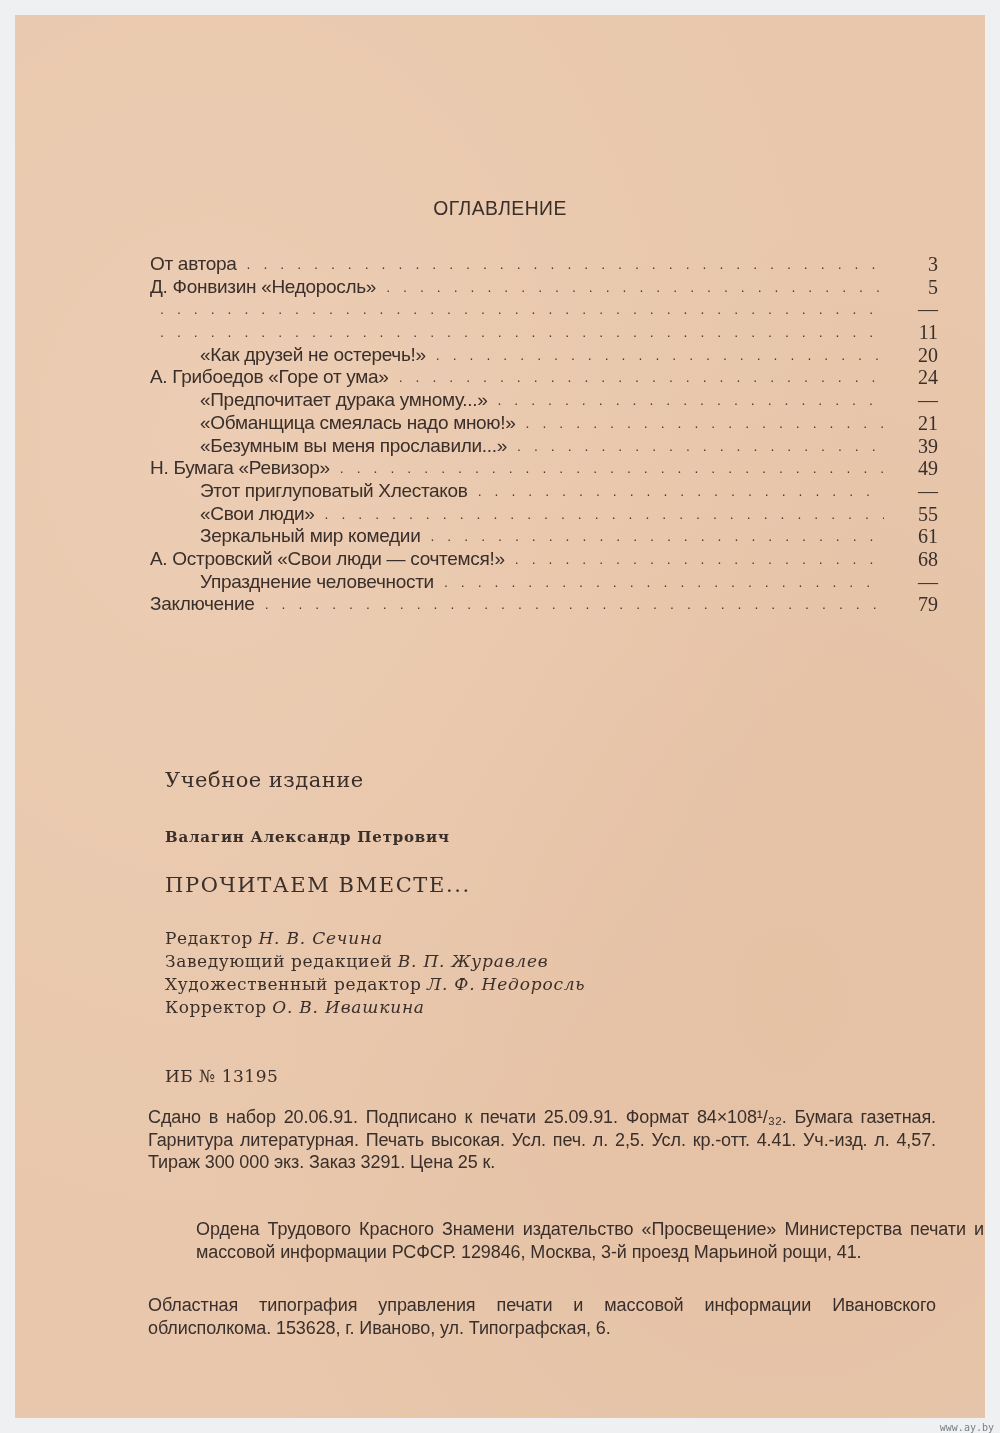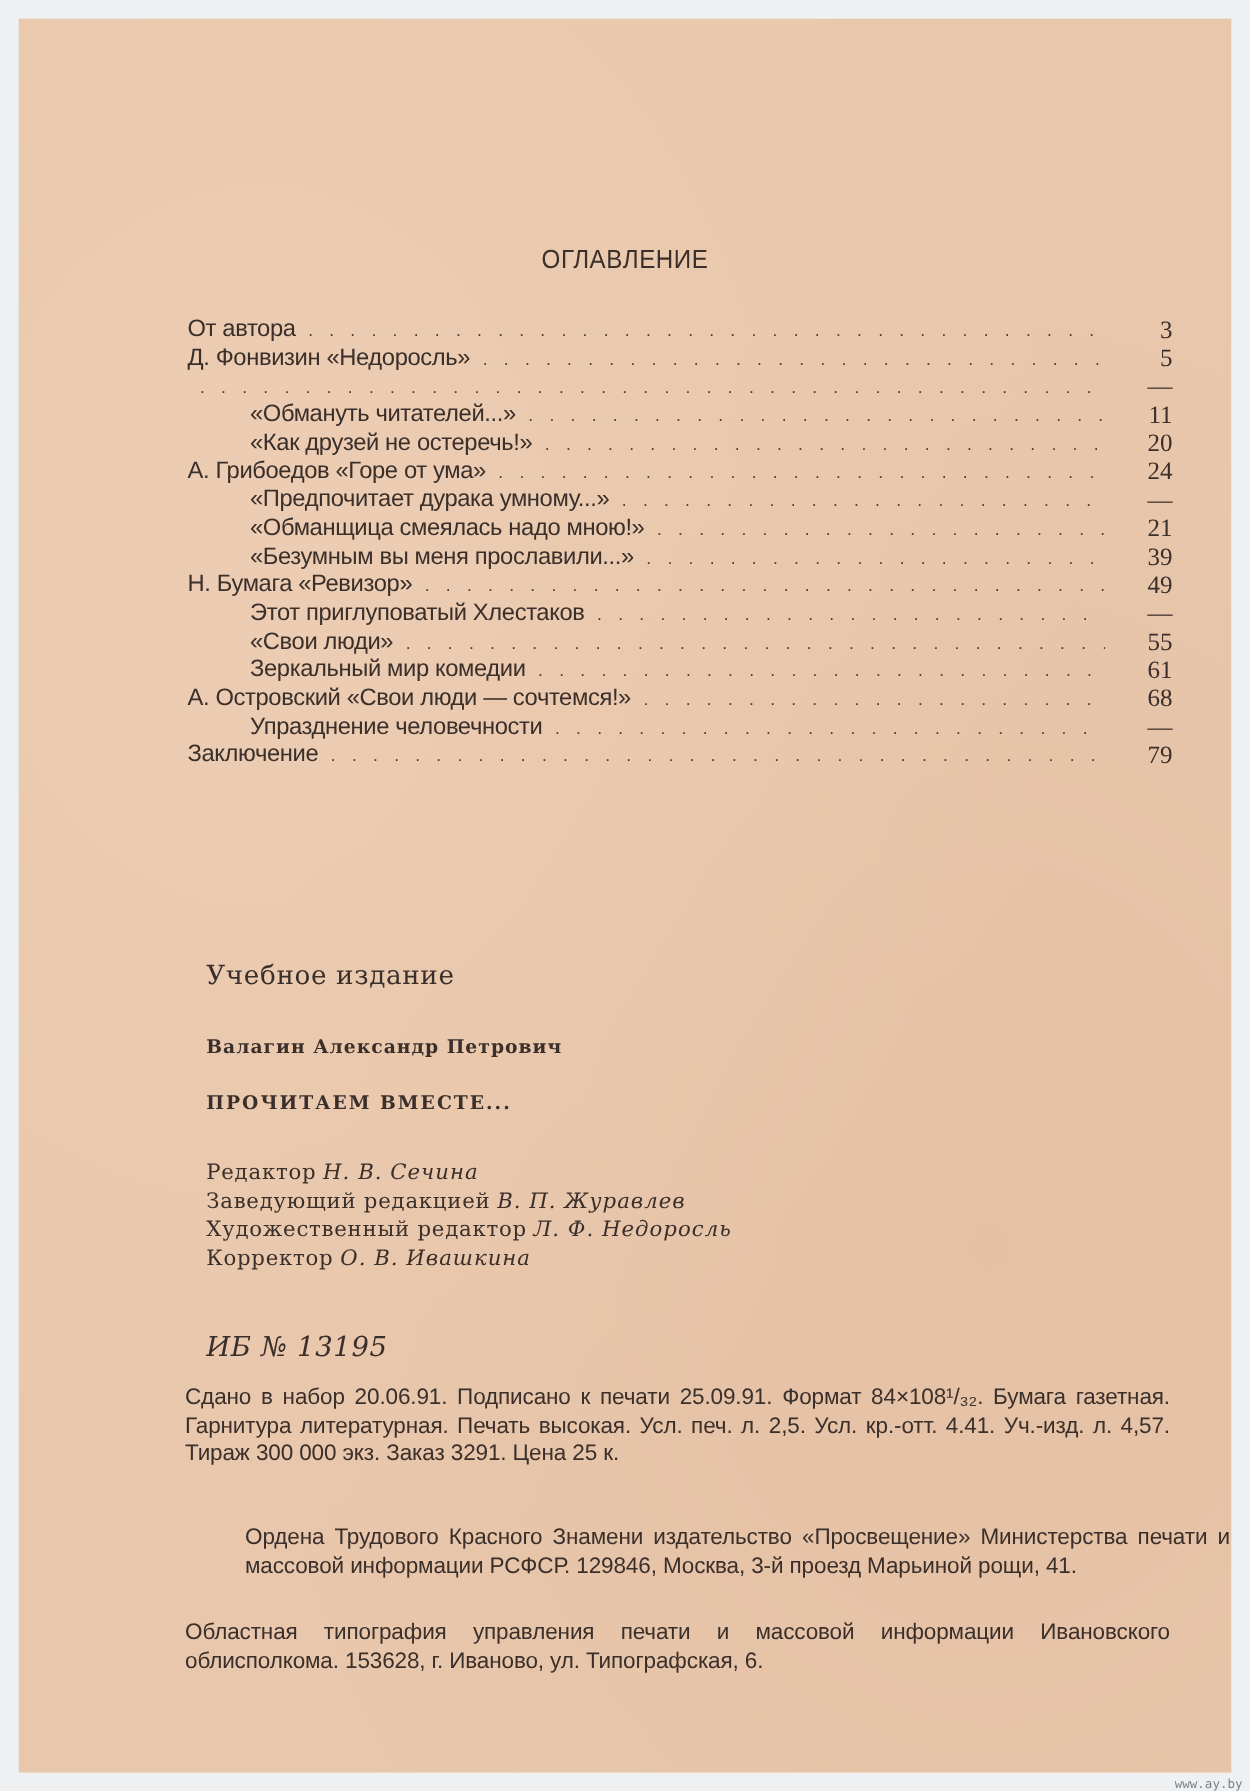--- a/index.html
+++ b/index.html
@@ -61,25 +61,25 @@
     }
     .toc-row .page-num {
       width: 40px;
       text-align: right;
       font-family: "Liberation Serif", serif;
       font-size: 20px;
     }
     .colophon { position: absolute; left: 165px; }
     .edition { top: 768px; font-size: 21px; font-family: "DejaVu Serif", serif; letter-spacing: 0.5px; }
     .author { top: 828px; font-size: 15px; font-weight: bold; font-family: "DejaVu Serif", serif; letter-spacing: 0.8px; }
-    .book-title { top: 873px; font-size: 15px; font-weight: bold; font-family: "DejaVu Serif", serif; letter-spacing: 1.6px; }
+    .book-title { top: 873px; font-size: 21px; font-weight: normal; font-family: "DejaVu Serif", serif; letter-spacing: 1.6px; }
     .staff { top: 927px; font-size: 17px; line-height: 23px; font-family: "DejaVu Serif", serif; }
     .staff .role { letter-spacing: 0.6px; }
     .staff .name { font-style: italic; letter-spacing: 0.8px; }
-    .ib { top: 1066px; font-size: 22px; font-family: "DejaVu Serif", serif; letter-spacing: 0.5px; font-style: italic; }
+    .ib { top: 1066px; font-size: 17px; font-family: "DejaVu Serif", serif; letter-spacing: 0.5px; }
     .para {
       left: 148px; width: 788px;
       font-family: "Liberation Sans", sans-serif;
       font-size: 18px;
       line-height: 22.5px;
       text-align: justify;
       letter-spacing: -0.1px;
     }
     .p1 { top: 1106px; }
     .p2 { top: 1218px; margin-left: 48px; }
@@ -108,21 +108,20 @@
     <div class="toc-row">
       <span class="label">Д. Фонвизин «Недоросль»</span>
       <span class="dots">................................................................................</span>
       <span class="page-num">5</span>
     </div>
     <div class="toc-row sub">
       <span class="dots">................................................................................</span>
       <span class="page-num">—</span>
     </div>
     <div class="toc-row sub">
-      <span class="label">«Обмануть читателей...»</span>
       <span class="dots">................................................................................</span>
       <span class="page-num">11</span>
     </div>
     <div class="toc-row sub">
       <span class="label">«Как друзей не остеречь!»</span>
       <span class="dots">................................................................................</span>
       <span class="page-num">20</span>
     </div>
     <div class="toc-row">
       <span class="label">А. Грибоедов «Горе от ума»</span>

